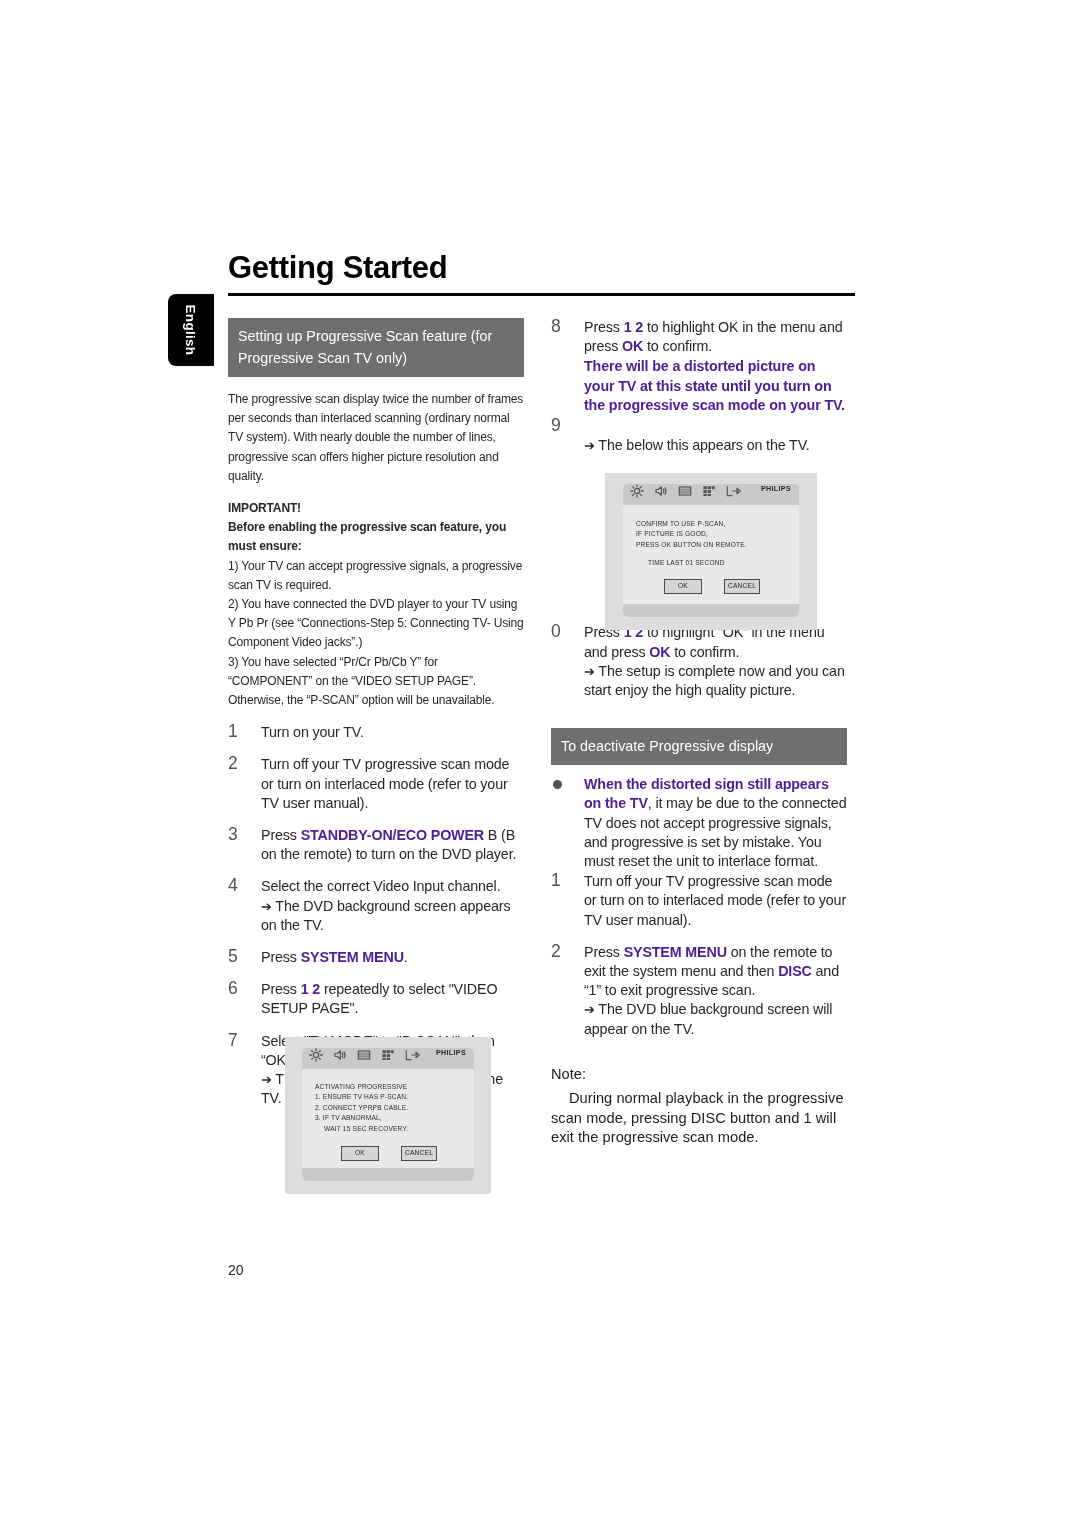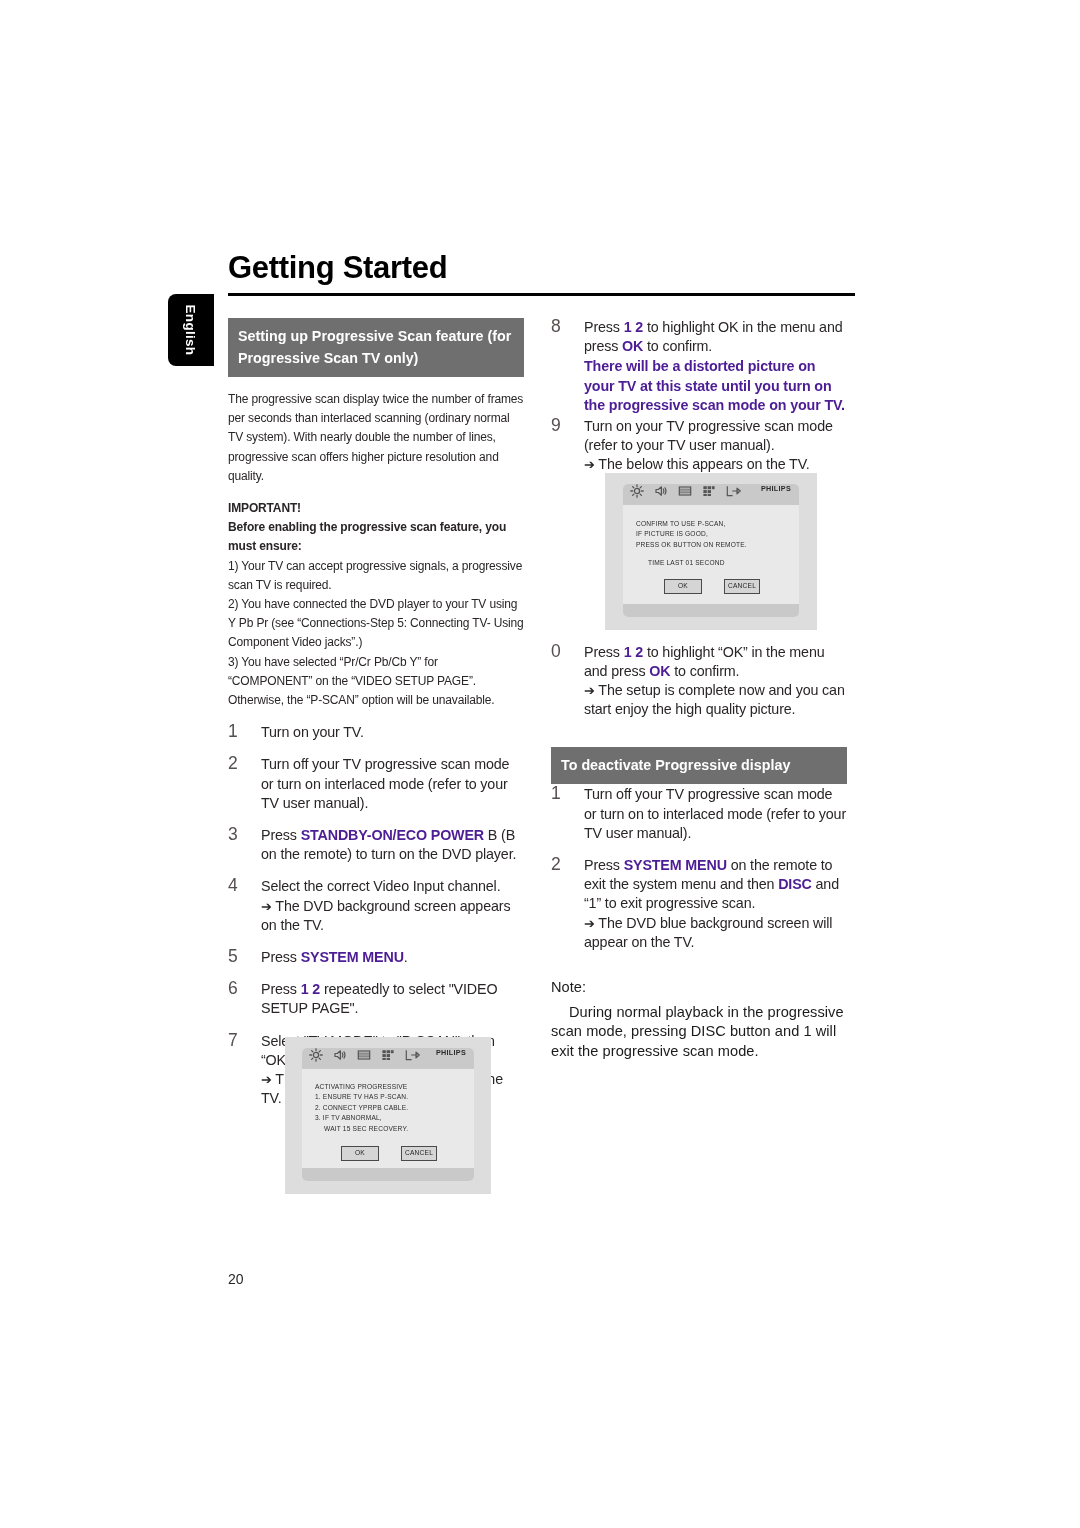--- a/index.html
+++ b/index.html
@@ -73,21 +73,21 @@
     position: absolute;
     width: 296px;
   }
   #col-left  { left: 228px; top: 318px; }
   #col-right { left: 551px; top: 318px; }
 
   
   .sec-bar {
     background: #6f6f6f;
     color: #ffffff;
-    font-weight: bold;
+    font-weight: normal;
     font-size: 14.3px;
     line-height: 22px;
     padding: 7px 9px 8px 10px;
     box-sizing: border-box;
   }
   #sec-bar-right { margin-top: 28px; }
 
   
   p.body {
     margin: 0;
@@ -238,21 +238,20 @@
     background: #c9c9c9;
   }
 
   
   #page-number {
     position: absolute;
     left: 228px;
     top: 1262px;
     font-size: 14px;
     color: #2a2628;
-    margin-top: 9px;
   }
 </style>
 </head>
 <body>
 
 <div id="page">
 
   <div id="page-title">Getting Started</div>
   <div id="header-rule"></div>
 
@@ -390,36 +389,40 @@
   <div class="col" id="col-right">
 
     <div class="step" style="margin-top:0">
       <span class="num">8</span>
       <span>Press </span><span class="b">1 2</span><span>   to highlight OK in the menu and press </span><span class="b">OK</span><span> to confirm.</span>
       <div class="b" style="margin-top:1px">There will be a distorted picture on your TV at this state until you turn on the progressive scan mode on your TV.</div>
     </div>
 
     <div class="step" style="margin-top:2px">
       <span class="num">9</span>
-      <span>Turn on your TV progressive scan mode (refer to your TV user manual).</span><br>
+      <br>
       <span class="arrow">➔</span>
       <span>The below this appears on the TV.</span>
     </div>
 
     <div style="height:168px"></div>
 
     <div class="step" style="margin-top:0">
       <span class="num">0</span>
       <span>Press </span><span class="b">1 2</span><span>   to highlight “OK” in the menu and press </span><span class="b">OK</span><span> to confirm.</span><br>
       <span class="arrow">➔</span>
       <span>The setup is complete now and you can start enjoy the high quality picture.</span>
     </div>
 
     <div class="sec-bar" id="sec-bar-right">To deactivate Progressive display</div>
 
+    <div class="bullet-step">
+      <span class="dot"></span>
+      <span class="b">When the distorted sign still appears on the TV</span><span>, it may be due to the connected TV does not accept progressive signals, and progressive is set by mistake. You must reset the unit to interlace format.</span>
+    </div>
 
     <div class="step" style="margin-top:1px">
       <span class="num">1</span>
       <span>Turn off your TV progressive scan mode or turn on to interlaced mode (refer to your TV user manual).</span>
     </div>
 
     <div class="step">
       <span class="num">2</span>
       <span>Press </span><span class="b">SYSTEM MENU</span><span> on the remote to exit the system menu and then </span><span class="b">DISC</span><span> and “1” to exit progressive scan.</span><br>
       <span class="arrow">➔</span>

